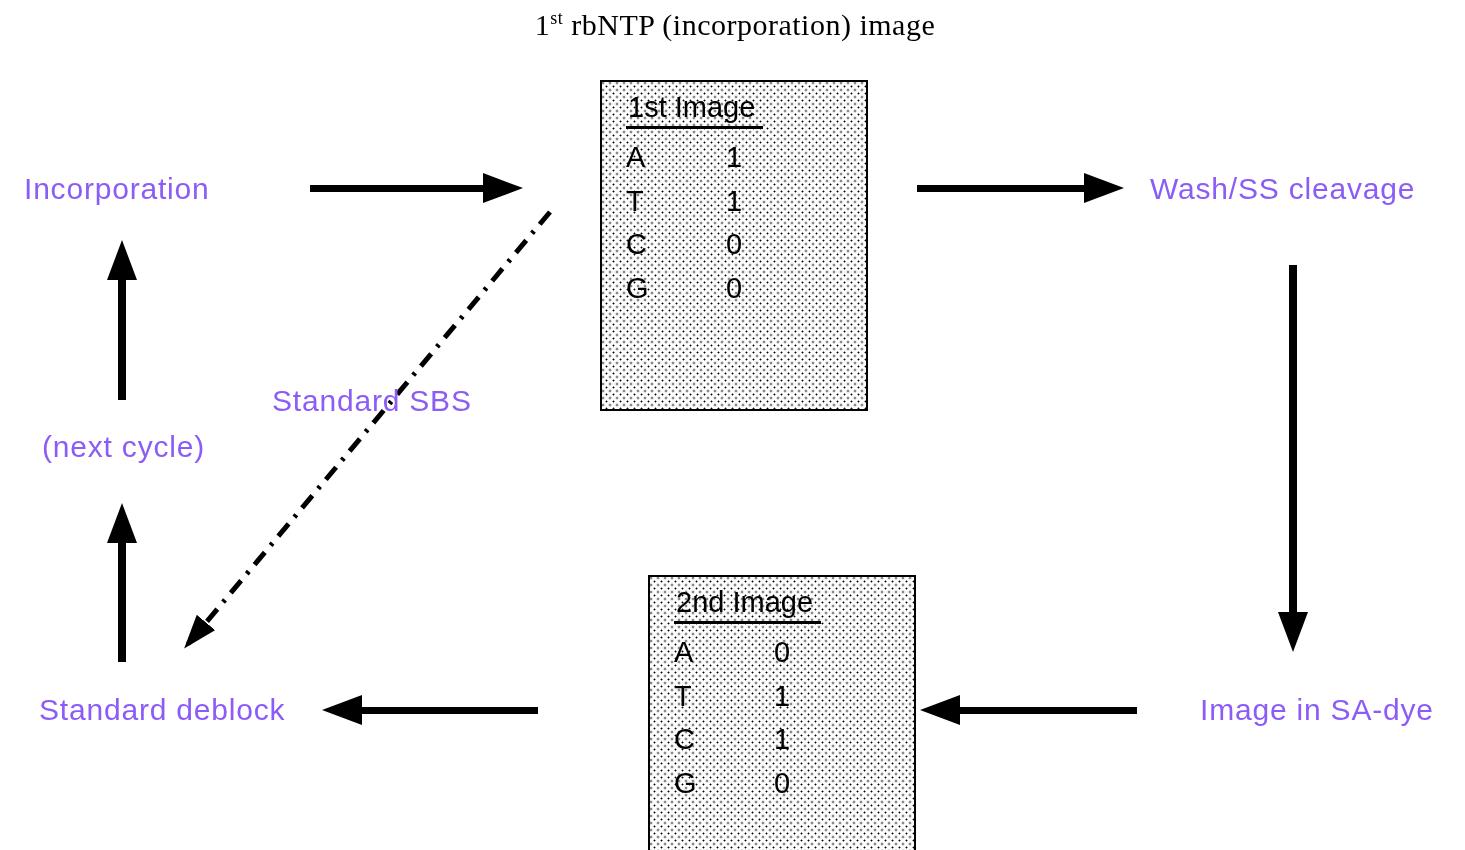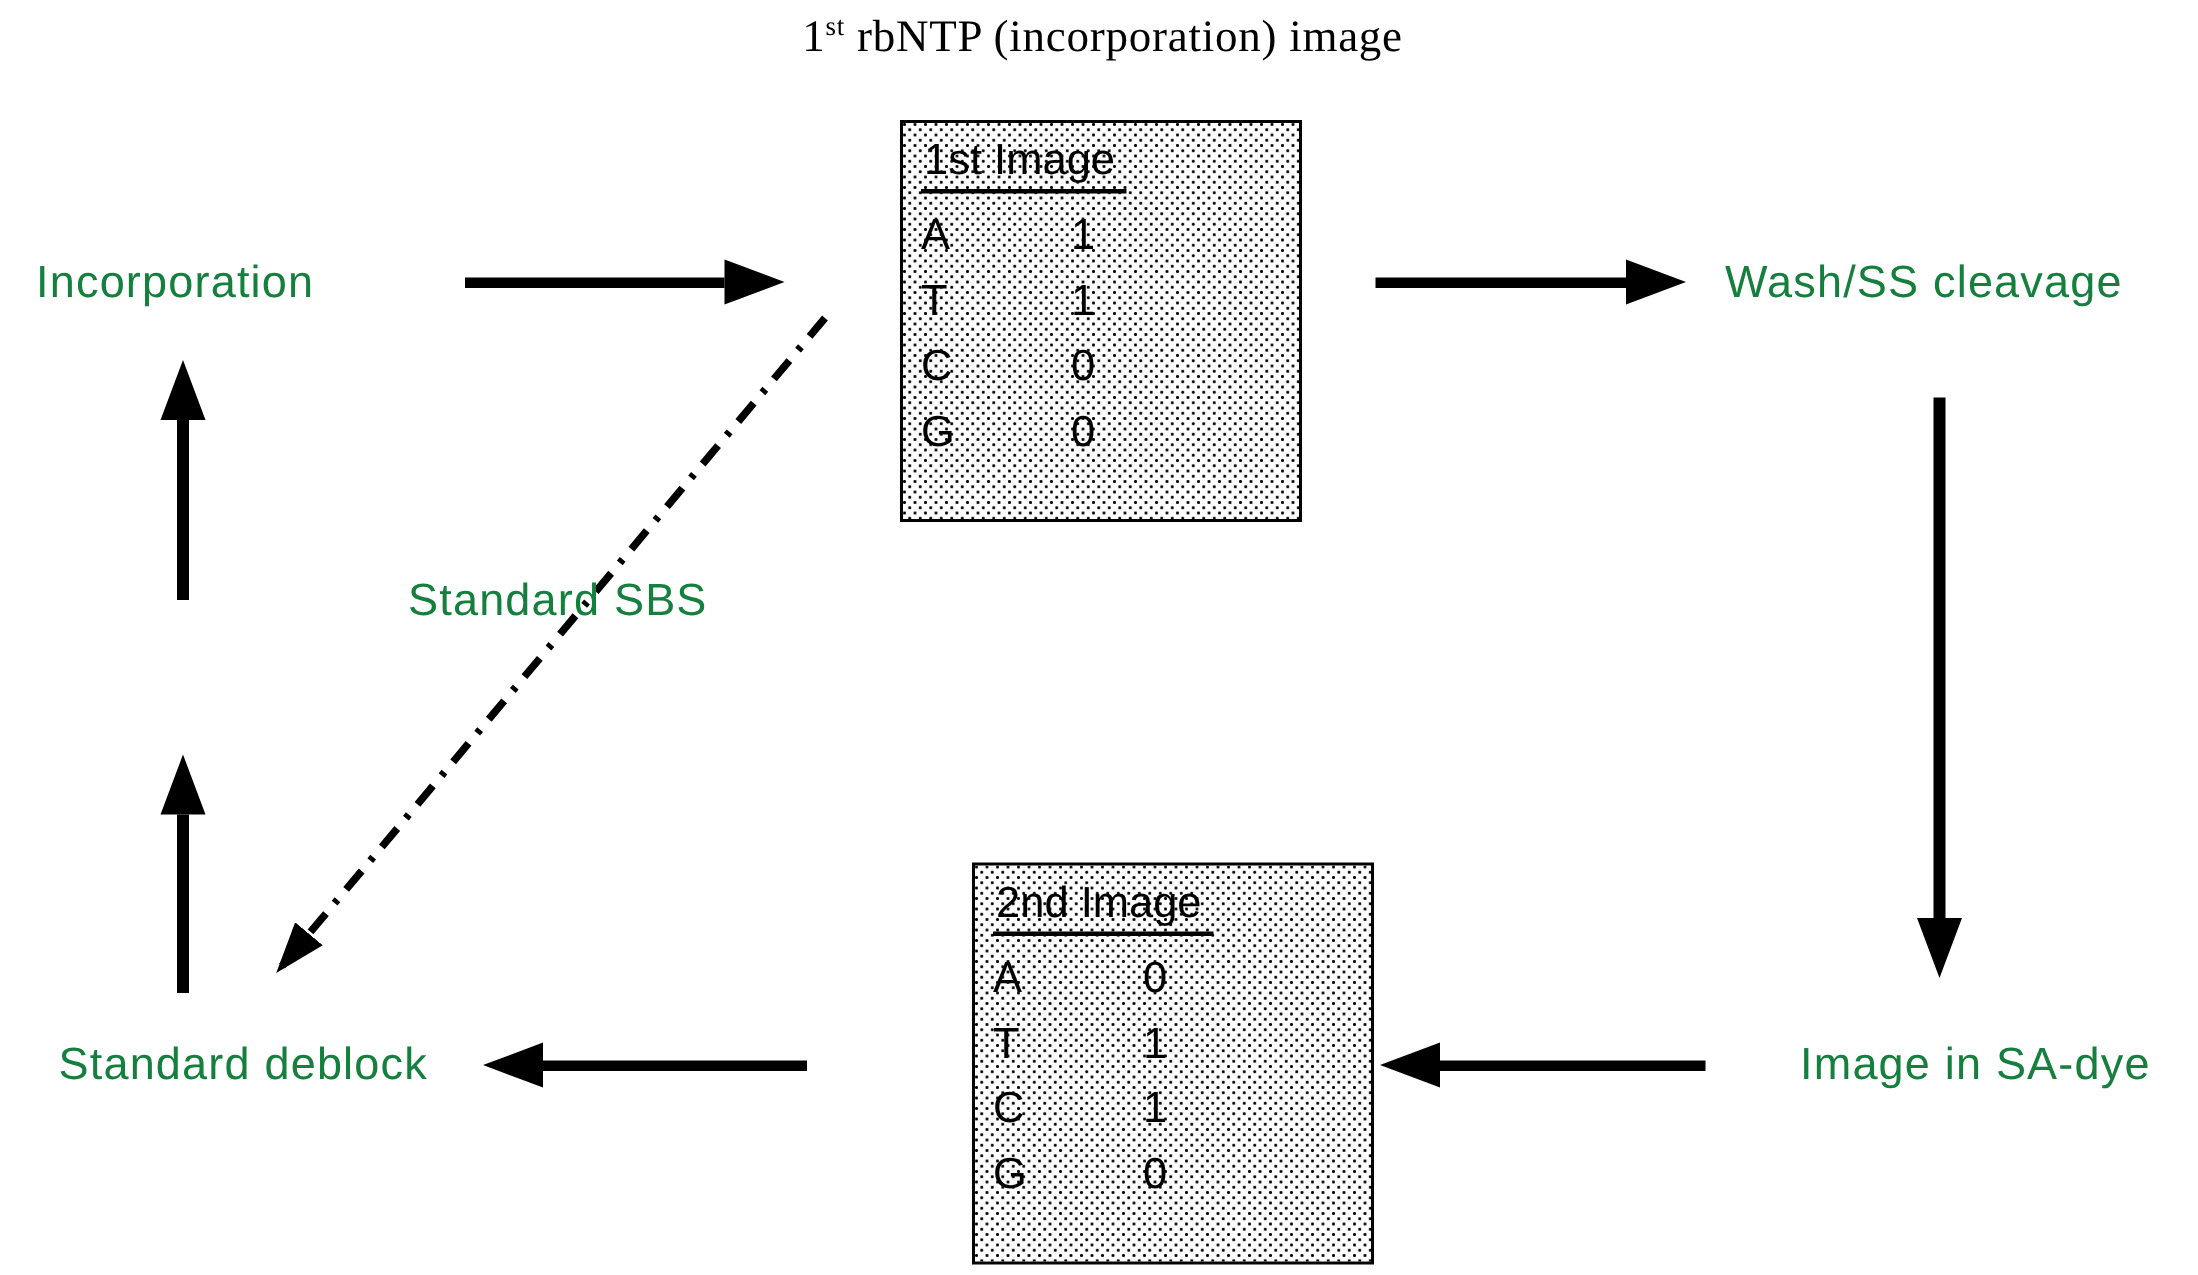--- a/index.html
+++ b/index.html
@@ -11,48 +11,48 @@
     font-family: "Liberation Sans", sans-serif;
     color: #000000;
     overflow: hidden;
   }
   .lbl {
     position: absolute;
     font-size: 30px;
     line-height: 32px;
     white-space: nowrap;
     letter-spacing: 0.8px;
-    color: #15803d;
+    color: #8b5cf6;
   }
   .title {
     position: absolute;
     font-size: 30px;
     line-height: 34px;
     text-align: center;
     white-space: nowrap;
     letter-spacing: 0.5px;
     font-family: Liberation Serif, serif;
   }
   .title sup, .boxhead sup {
     font-size: 60%;
     line-height: 0;
   }
   .imgbox {
     position: absolute;
     width: 268px;
-    height: 268px;
+    height: 331px;
     box-sizing: border-box;
     border: 2px solid #000000;
     background-color: #fdfdfd;
     background-image:
       radial-gradient(circle, #000000 0.8px, rgba(0,0,0,0) 1.15px),
       radial-gradient(circle, #000000 0.8px, rgba(0,0,0,0) 1.15px);
     background-size: 7px 7px, 7px 7px;
     background-position: 1px 1px, 4.5px 4.5px;
-    padding: 9px 0 0 12px;
+    padding: 9px 0 0 24px;
   }
   .boxhead {
     font-size: 29px;
     margin-bottom: 7px;
     display: block;
   }
   .underlined {
     display: inline-block;
     border-bottom: 3px solid #000000;
     padding: 0 8px 2px 2px;
@@ -115,20 +115,21 @@
 
 <div class="canvas">
 
   <div class="title" style="left:435px; top:8px; width:600px;">
     <span>1</span><sup>st</sup><span> rbNTP (incorporation) image</span>
   </div>
 
 
   <div class="lbl" style="left:24px; top:173px;">Incorporation</div>
 
+  <div class="lbl" style="left:42px; top:431px;">(next cycle)</div>
 
   <div class="lbl" style="left:10px; top:694px;margin-left:29px;">Standard deblock</div>
 
   <div class="lbl" style="left:1150px; top:173px;">Wash/SS cleavage</div>
 
   <div class="lbl" style="left:1200px; top:694px;">Image in SA-dye</div>
 
   <div class="imgbox" style="left:600px; top:80px;">
     <div class="boxhead">
       <span class="underlined">1st Image</span>

